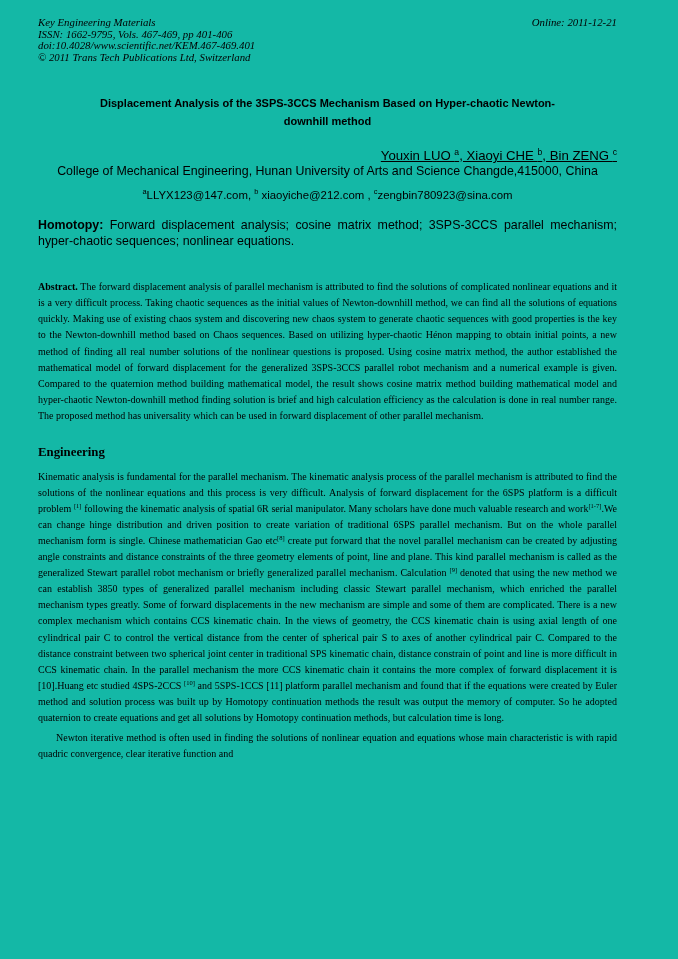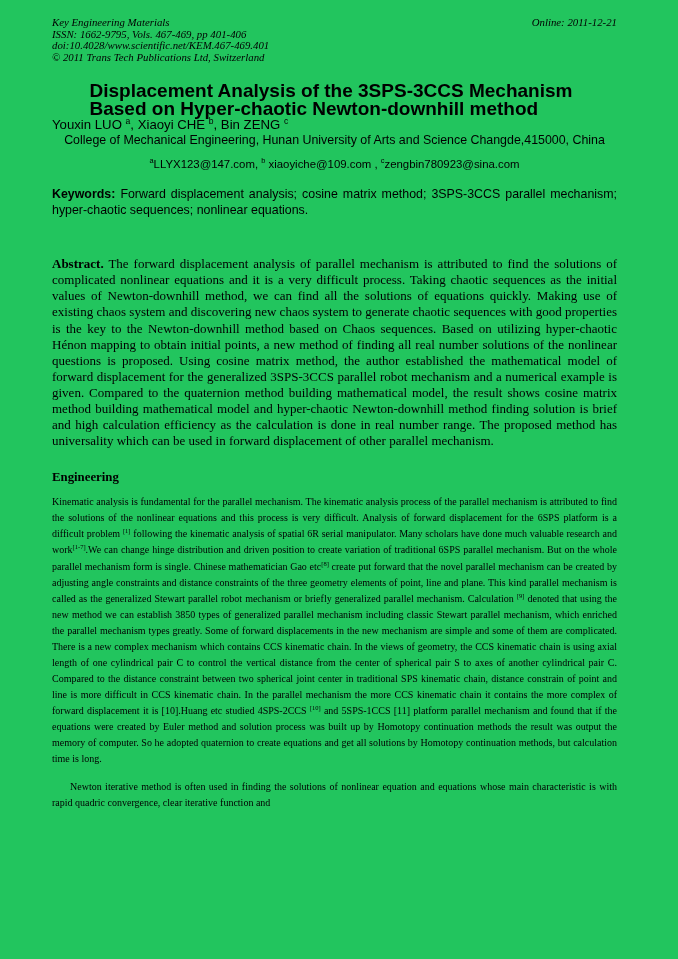--- a/index.html
+++ b/index.html
@@ -1,50 +1,51 @@
 <!DOCTYPE html>
 <html><head>
 <meta charset="utf-8">
 <style>
   * { margin: 0; padding: 0; box-sizing: border-box; }
   html, body { background: #ffffff; }
   .page {
     width: 678px;
     height: 959px;
-    background: #22c55e;
+    background: #14b8a6;
     color: #000000;
-    padding: 17px 61px 0 52px;
+    padding: 17px 61px 0 38px;
     font-family: "Liberation Serif", serif;
     overflow: hidden;
     position: relative;
   }
   .hdr {
     display: flex;
     justify-content: space-between;
     align-items: flex-start;
     font-style: italic;
     font-size: 10.8px;
     line-height: 11.5px;
   }
   .hdr-right { white-space: nowrap; }
   .title {
-    margin: 19px auto 0 auto;
+    margin: 32px auto 0 auto;
     max-width: 490px;
-    text-align: left;
+    text-align: center;
     font-family: "Liberation Sans", sans-serif;
     font-weight: bold;
-    font-size: 19px;
+    font-size: 11px;
     line-height: 17.5px;
   }
   .authors {
-    margin-top: 0;
-    text-align: left;
+    margin-top: 18px;
+    text-align: right;
     font-family: "Liberation Sans", sans-serif;
     font-size: 13.2px;
     line-height: 16px;
+    text-decoration: underline;
   }
   .affil {
     text-align: center;
     font-family: "Liberation Sans", sans-serif;
     font-size: 12.4px;
     line-height: 15px;
   }
   .emails {
     margin-top: 9px;
     text-align: center;
@@ -53,38 +54,38 @@
     line-height: 14px;
   }
   .keywords {
     margin-top: 16px;
     font-family: "Liberation Sans", sans-serif;
     font-size: 12.4px;
     line-height: 15.6px;
     text-align: justify;
   }
   .abstract {
-    margin-top: 38px;
-    font-size: 13px;
+    margin-top: 30px;
+    font-size: 10px;
     line-height: 16.1px;
     text-align: justify;
   }
   .section-heading {
     margin-top: 20px;
     font-size: 12.8px;
     font-weight: bold;
     line-height: 16px;
   }
   .body-para {
     margin-top: 9px;
     font-size: 10px;
     line-height: 16.05px;
     text-align: justify;
   }
-  .body-para.cont { margin-top: 12px; }
+  .body-para.cont { margin-top: 4px; }
   .indent { text-indent: 18px; }
   sup {
     vertical-align: super;
     font-size: 0.65em;
     line-height: 0;
   }
   b { font-weight: bold; }
 </style>
 </head>
 <body>
@@ -100,23 +101,23 @@
     </div>
     <div class="hdr-right">Online: 2011-12-21</div>
   </header>
 
   <h1 class="title">Displacement Analysis of the 3SPS-3CCS Mechanism Based on Hyper-chaotic Newton-downhill method</h1>
 
   <div class="authors"><span>Youxin LUO </span><sup>a</sup><span>, Xiaoyi CHE </span><sup>b</sup><span>,  Bin ZENG </span><sup>c</sup></div>
 
   <div class="affil">College of Mechanical Engineering, Hunan University of Arts and Science Changde,415000, China</div>
 
-  <div class="emails"><sup>a</sup><span>LLYX123@147.com, </span><sup>b</sup><span> xiaoyiche@109.com , </span><sup>c</sup><span>zengbin780923@sina.com</span></div>
+  <div class="emails"><sup>a</sup><span>LLYX123@147.com, </span><sup>b</sup><span> xiaoyiche@212.com , </span><sup>c</sup><span>zengbin780923@sina.com</span></div>
 
-  <p class="keywords"><b>Keywords:</b> <span>Forward displacement analysis; cosine matrix method; 3SPS-3CCS parallel mechanism; hyper-chaotic sequences; nonlinear equations.</span></p>
+  <p class="keywords"><b>Homotopy:</b> <span>Forward displacement analysis; cosine matrix method; 3SPS-3CCS parallel mechanism; hyper-chaotic sequences; nonlinear equations.</span></p>
 
   <p class="abstract"><b>Abstract.</b> <span>The forward displacement analysis of parallel mechanism is attributed to find the solutions of complicated nonlinear equations and it is a very difficult process. Taking chaotic sequences as the initial values of Newton-downhill method, we can find all the solutions of equations quickly. Making use of existing chaos system and discovering new chaos system to generate chaotic sequences with good properties is the key to the Newton-downhill method based on Chaos sequences. Based on utilizing hyper-chaotic Hénon mapping to obtain initial points, a new method of finding all real number solutions of the nonlinear questions is proposed. Using cosine matrix method, the author established the mathematical model of forward displacement for the generalized 3SPS-3CCS parallel robot mechanism and a numerical example is given. Compared to the quaternion method building mathematical model, the result shows cosine matrix method building mathematical model and hyper-chaotic Newton-downhill method finding solution is brief and high calculation efficiency as the calculation is done in real number range. The proposed method has universality which can be used in forward displacement of other parallel mechanism.</span></p>
 
   <h2 class="section-heading">Engineering</h2>
 
   <p class="body-para"><span>Kinematic analysis is fundamental for the parallel mechanism. The kinematic analysis process of the parallel mechanism is attributed to find the solutions of the nonlinear equations and this process is very difficult. Analysis of forward displacement for the 6SPS platform is a difficult problem </span><sup>[1]</sup><span> following the kinematic analysis of spatial 6R serial manipulator. Many scholars have done much valuable research and work</span><sup>[1-7]</sup><span>.We can change hinge distribution and driven position to create variation of traditional 6SPS parallel mechanism. But on the whole parallel mechanism form is single. Chinese mathematician Gao etc</span><sup>[8]</sup><span> create put forward that the novel parallel mechanism can be created by adjusting angle constraints and distance constraints of the three geometry elements of point, line and plane. This kind parallel mechanism is called as the generalized Stewart parallel robot mechanism or briefly generalized parallel mechanism. Calculation </span><sup>[9]</sup><span> denoted that using the new method we can establish 3850 types of generalized parallel mechanism including classic Stewart parallel mechanism, which enriched the parallel mechanism types greatly. Some of forward displacements in the new mechanism are simple and some of them are complicated. There is a new complex mechanism which contains CCS kinematic chain. In the views of geometry, the CCS kinematic chain is using axial length of one cylindrical pair C to control the vertical distance from the center of spherical pair S to axes of another cylindrical pair C. Compared to the distance constraint between two spherical joint center in traditional SPS kinematic chain, distance constrain of point and line is more difficult in CCS kinematic chain. In the parallel mechanism the more CCS kinematic chain it contains the more complex of forward displacement it is [10].Huang etc studied 4SPS-2CCS </span><sup>[10]</sup><span> and 5SPS-1CCS [11] platform parallel mechanism and found that if the equations were created by Euler method and solution process was built up by Homotopy continuation methods the result was output the memory of computer. So he adopted quaternion to create equations and get all solutions by Homotopy continuation methods, but calculation time is long.</span></p>
 
   <p class="body-para cont indent">Newton iterative method is often used in finding the solutions of nonlinear equation and equations whose main characteristic is with rapid quadric convergence, clear iterative function and</p>
 
 </div>

